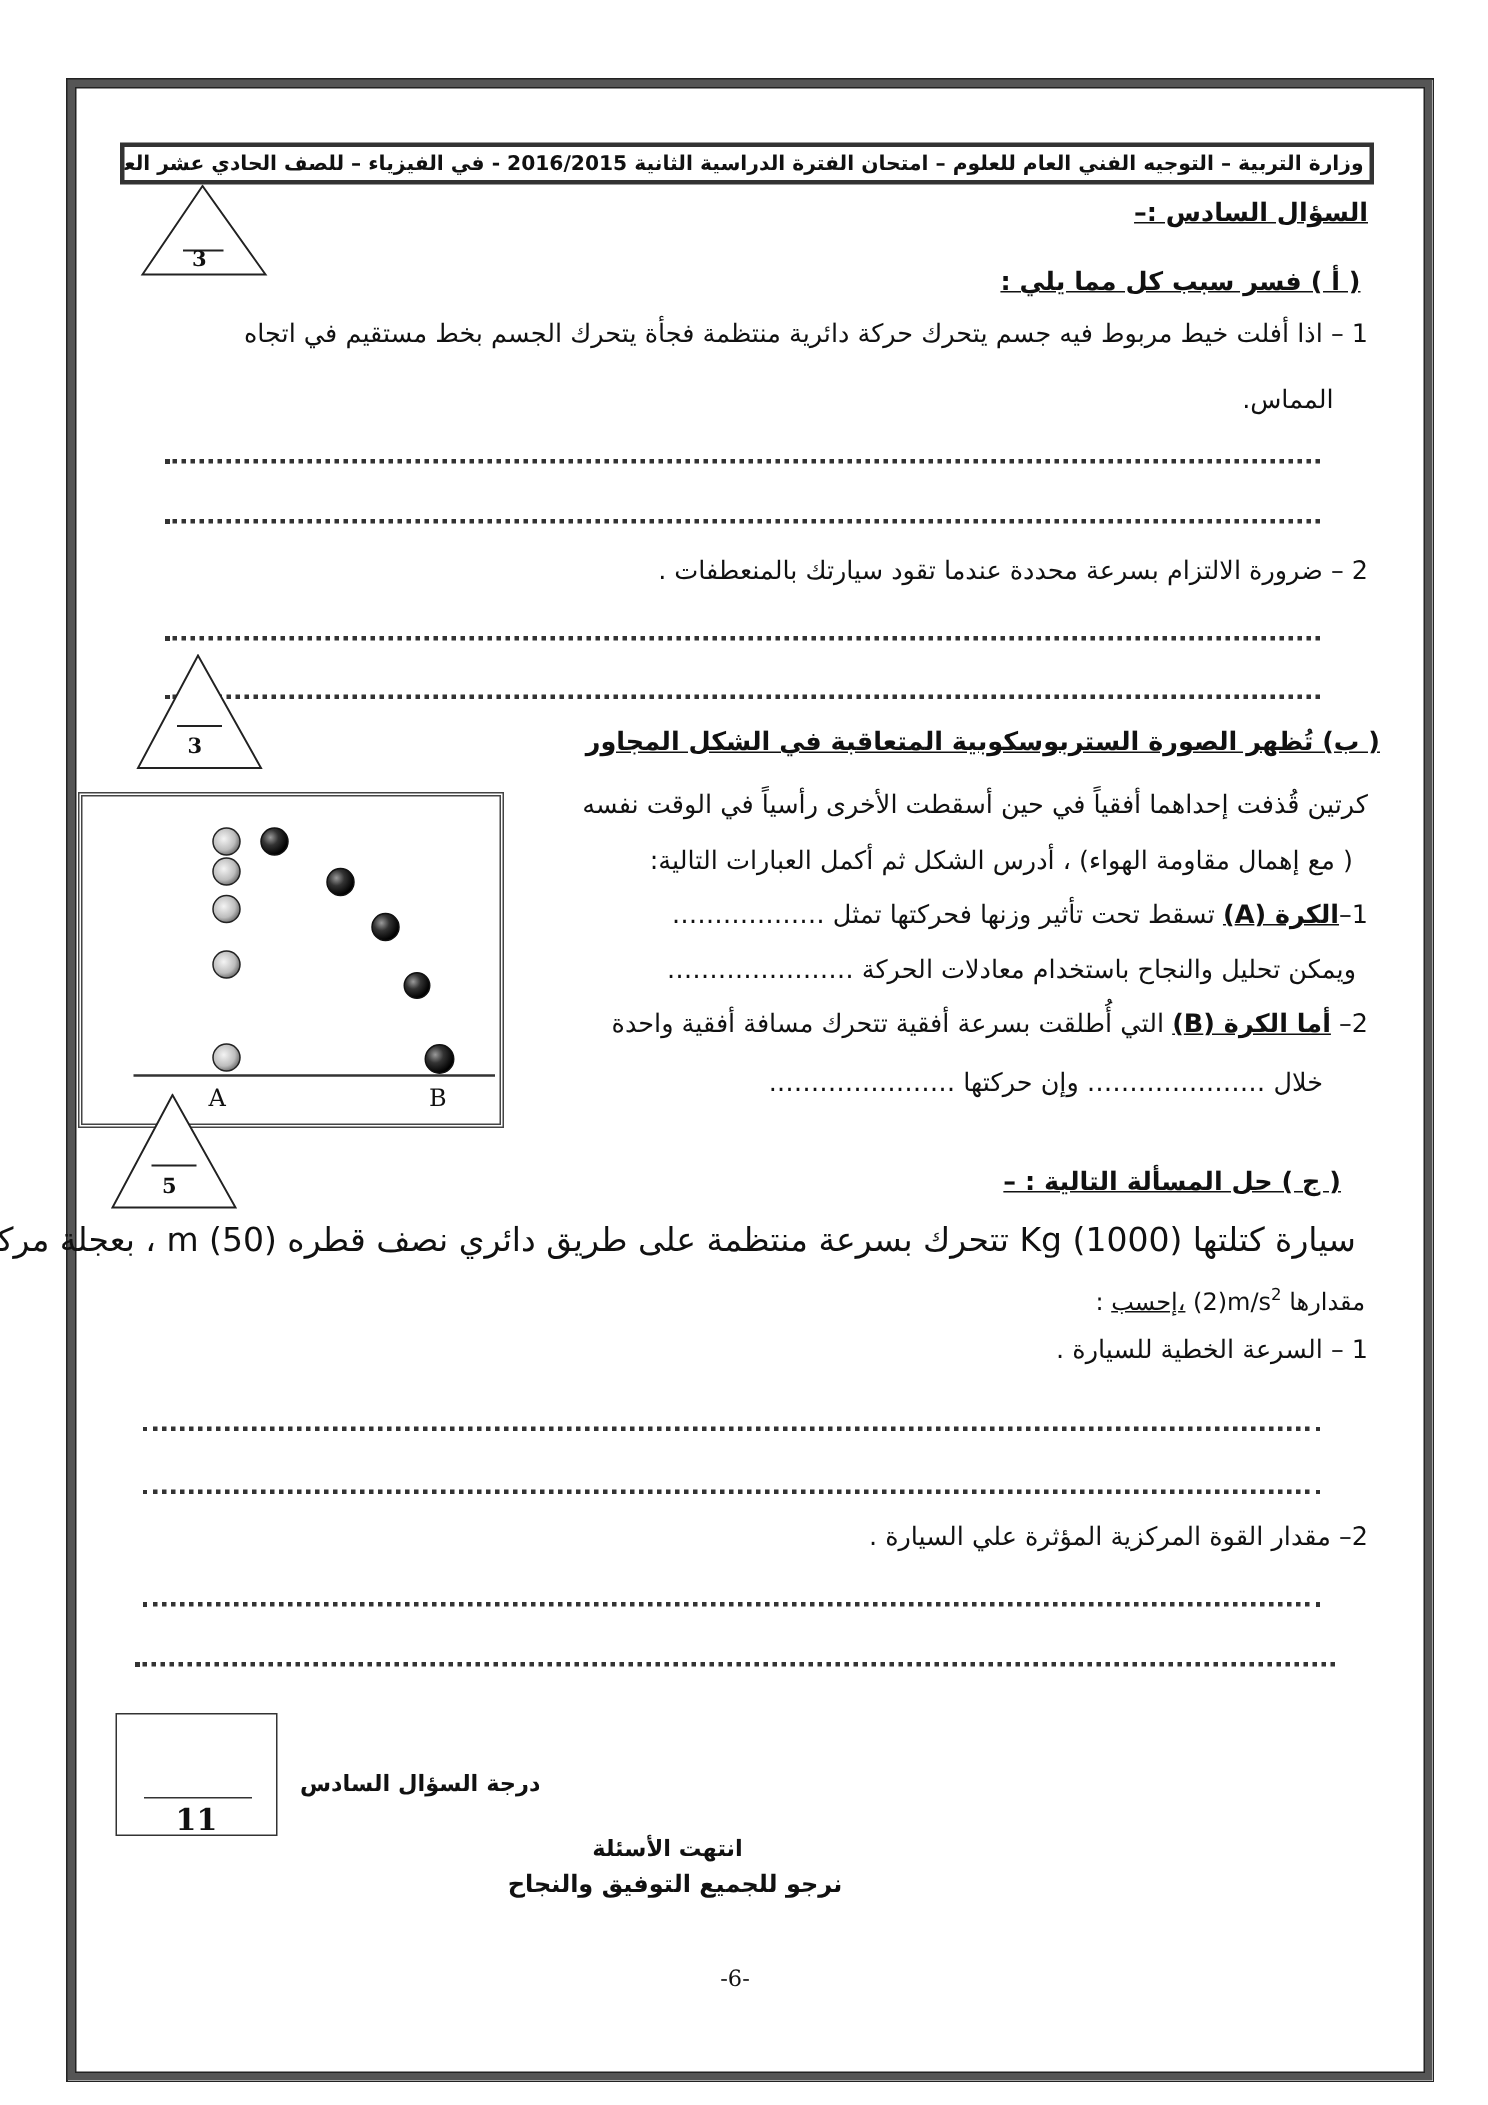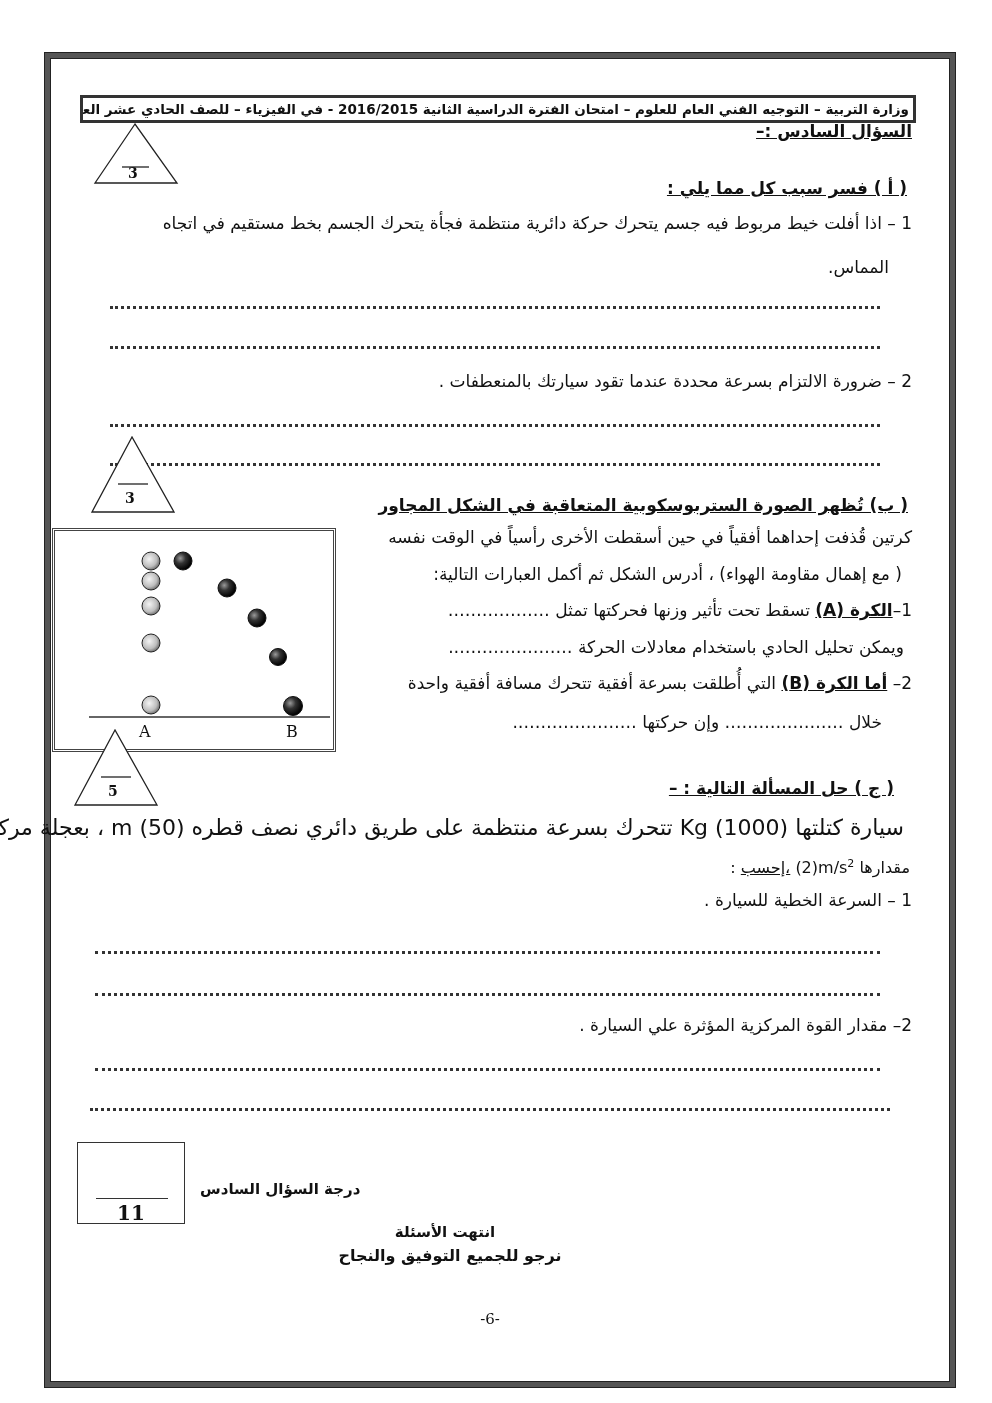--- a/index.html
+++ b/index.html
@@ -26,21 +26,21 @@
   .center { position:absolute; text-align:center; direction:rtl; }
   sup { font-size:11px; }
 </style>
 </head>
 <body>
 
 <div class="page-border"></div>
 
 <div class="header-box">وزارة التربية – التوجيه الفني العام للعلوم – امتحان الفترة الدراسية الثانية 2016/2015 - في الفيزياء – للصف الحادي عشر العلمي</div>
 
-<div class="abs txt bold-u" style="right:80px; top:121px;">السؤال السادس :–</div>
+<div class="abs txt bold-u" style="right:80px; top:132px;">السؤال السادس :–</div>
 
 <svg class="score-tri" style="left:93px; top:123px;" width="90" height="62">
   <polygon points="42,1 2,60 84,60" fill="#fff" stroke="#222" stroke-width="1.3"></polygon>
   <line x1="29" y1="44" x2="56" y2="44" stroke="#222" stroke-width="1.3"></line>
 </svg>
 <div class="abs" style="left:128px; top:165px; font-family:'DejaVu Serif',serif; font-weight:bold; font-size:14px; direction:ltr;">3</div>
 
 <div class="abs txt bold-u" style="right:85px; top:178px;">( أ ) فسر سبب كل مما يلي :</div>
 
 <div class="abs txt" style="right:80px; top:213px;">1 – اذا أفلت خيط مربوط فيه جسم يتحرك حركة دائرية منتظمة فجأة يتحرك الجسم بخط مستقيم في اتجاه</div>
@@ -53,29 +53,29 @@
 
 <div class="dots" style="left:110px; width:770px; top:424px;"></div>
 <div class="dots" style="left:110px; width:770px; top:463px;"></div>
 
 <svg class="score-tri" style="left:90px; top:436px;" width="90" height="78">
   <polygon points="42,1 2,76 84,76" fill="#fff" stroke="#222" stroke-width="1.3"></polygon>
   <line x1="28" y1="48" x2="58" y2="48" stroke="#222" stroke-width="1.3"></line>
 </svg>
 <div class="abs" style="left:125px; top:490px; font-family:'DejaVu Serif',serif; font-weight:bold; font-size:14px; direction:ltr;">3</div>
 
-<div class="abs txt bold-u" style="right:84px; top:485px;margin-top:10px;">( ب) تُظهر الصورة الستربوسكوبية المتعاقبة في الشكل المجاور</div>
+<div class="abs txt bold-u" style="right:72px; top:485px;">( ب) تُظهر الصورة الستربوسكوبية المتعاقبة في الشكل المجاور</div>
 
 <div class="abs txt" style="right:80px; top:527px;">كرتين قُذفت إحداهما أفقياً في حين أسقطت الأخرى رأسياً في الوقت نفسه</div>
 <div class="abs txt" style="right:90px; top:564px;">( مع إهمال مقاومة الهواء) ، أدرس الشكل ثم أكمل العبارات التالية:</div>
 
 <div class="abs txt" style="right:80px; top:600px;">
   <span>1–</span><span class="bold-u">الكرة  (A)</span><span class="u" style="text-decoration:none"> تسقط تحت تأثير وزنها فحركتها تمثل  ………………</span>
 </div>
-<div class="abs txt" style="right:88px; top:637px;">ويمكن تحليل الحادي باستخدام معادلات الحركة ………………….</div>
+<div class="abs txt" style="right:88px; top:637px;">ويمكن تحليل والنجاح باستخدام معادلات الحركة ………………….</div>
 
 <div class="abs txt" style="right:80px; top:673px;">
   <span>2– </span><span class="bold-u">أما الكرة  (B)</span><span> التي أُطلقت بسرعة أفقية تتحرك مسافة أفقية واحدة</span>
 </div>
 <div class="abs txt" style="right:110px; top:712px;">خلال ………………… وإن حركتها ………………….</div>
 
 <div class="figure-box">
   <svg width="278" height="218" style="position:absolute; left:0; top:0;">
     <defs>
       <radialGradient id="gLight" cx="40%" cy="40%" r="60%">

